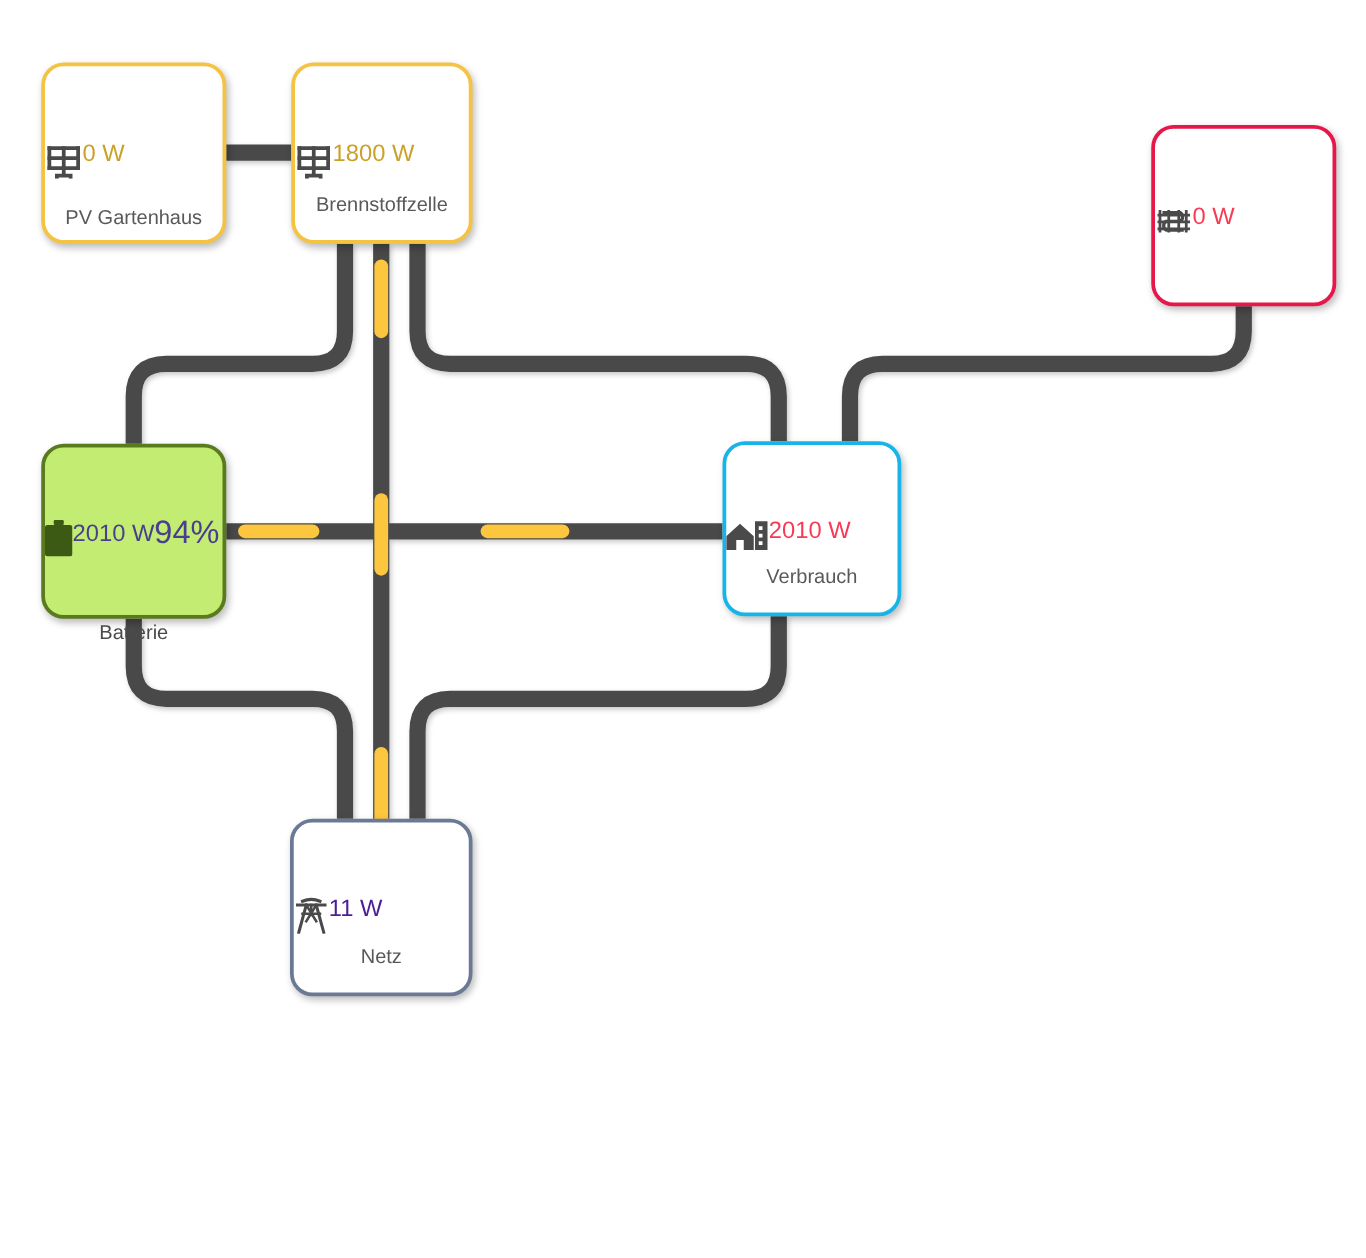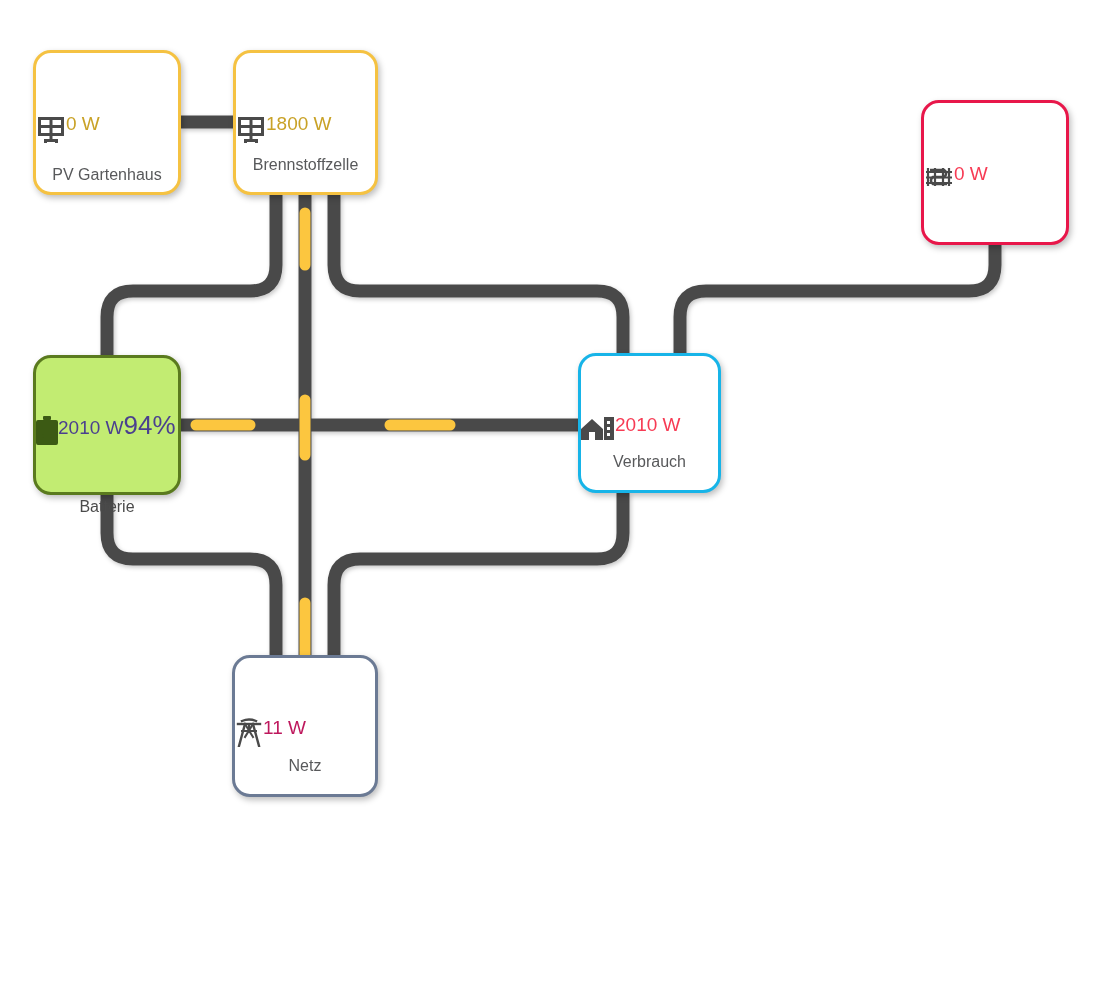--- a/index.html
+++ b/index.html
@@ -81,21 +81,21 @@
   #node-fuelcell { left: 233px; top: 50px;  width: 145px; height: 145px; border-color: #f5c242; }
   #node-heating  { left: 921px; top: 100px; width: 148px; height: 145px; border-color: #e8174a; }
   #node-battery  { left: 33px;  top: 355px; width: 148px; height: 140px;
                    border-color: #5a7a1e; background: #c2ec72; }
   #node-consum   { left: 578px; top: 353px; width: 143px; height: 140px; border-color: #17b4e8; }
   #node-grid     { left: 232px; top: 655px; width: 146px; height: 142px; border-color: #6b7a94; }
 
   #node-pv .value, #node-fuelcell .value { color: #c9a227; }
   #node-heating .value, #node-consum .value { color: #f73b54; }
   #node-battery .value { color: #4a3f8f; }
-  #node-grid .value { color: #be185d; }
+  #node-grid .value { color: #4c1d95; }
 
   #node-pv .label       { top: 112px; }
   #node-fuelcell .label { top: 102px; }
   #node-heating .label  { top: 78px; }
   #node-battery .label  { top: 96px; margin-top: 43px; }
   #node-consum .label   { top: 96px; }
   #node-grid .label     { top: 98px; }
 
   #node-battery .value { margin-top: 5px; }
   #node-battery .sub   { margin-top: 0px; }

